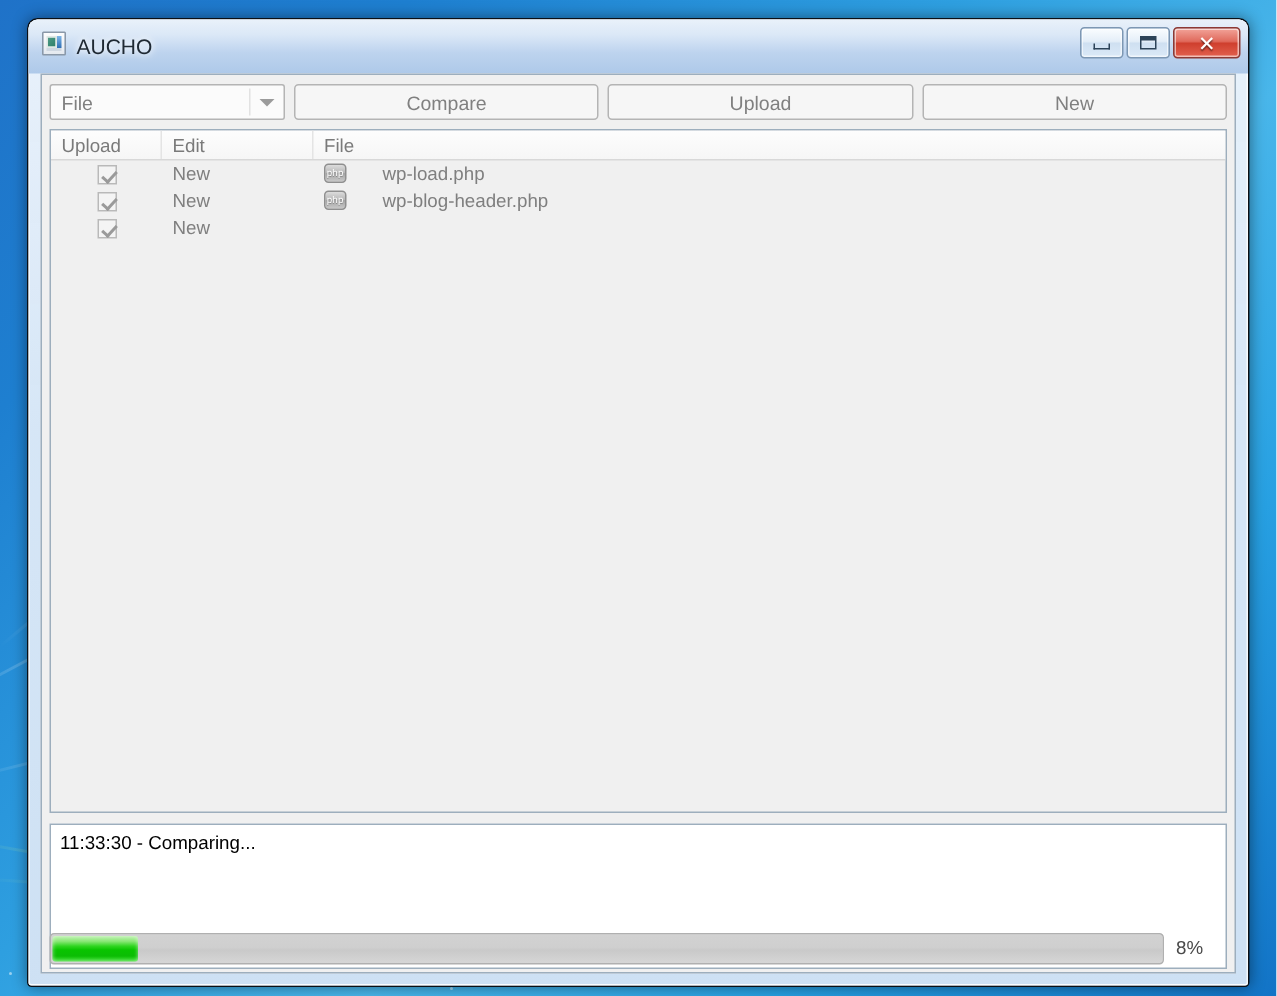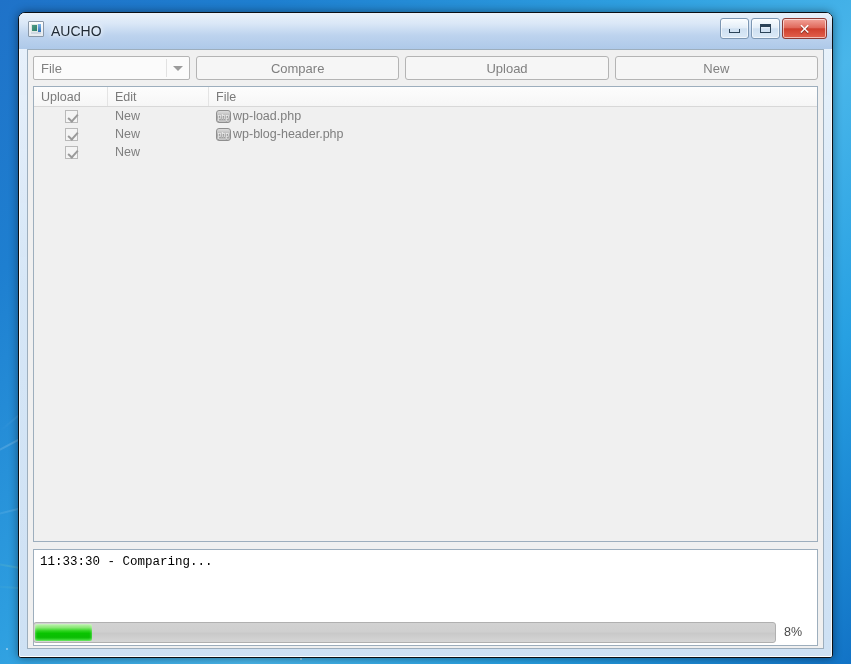--- a/index.html
+++ b/index.html
@@ -182,21 +182,21 @@
     cursor: default;
   }
   .col-upload { width: 74px; }
   .col-state  { width: 101px; }
   .col-file   { flex: 1 1 auto; border-right: none !important; }
 
   .trow { display: flex; height: 18px; align-items: center; }
   .trow .cell { font-size: 12.5px; color: #7f7f7f; white-space: nowrap; }
   .cell-upload { width: 74px; display: flex; justify-content: center; }
   .cell-state  { width: 101px; padding-left: 7px; }
-  .cell-file   { flex: 1 1 auto; display: flex; align-items: center; gap: 2px; padding-left: 7px; }
+  .cell-file   { flex: 1 1 auto; display: flex; gap: 24px; padding-left: 7px; }
 
   .cbox {
     width: 13px; height: 13px;
     border: 1px solid #b9b9b9;
     background: #f4f4f4;
     position: relative;
     cursor: default;
   }
   .cbox::after {
     content: "";
@@ -221,21 +221,20 @@
     flex: 0 0 auto;
   }
 
   
   #log {
     position: absolute; left: 5px; top: 499px; right: 5px; height: 97px;
     background: #ffffff;
     border: 1px solid #9daebd;
     padding: 5px 6px;
     overflow: hidden;
-    font-family: Liberation Mono, monospace;
   }
   #log .line {
     font-size: 12.5px;
     color: #000000;
     line-height: 15px;
     white-space: nowrap;
   }
 
   
   #progressrow {

